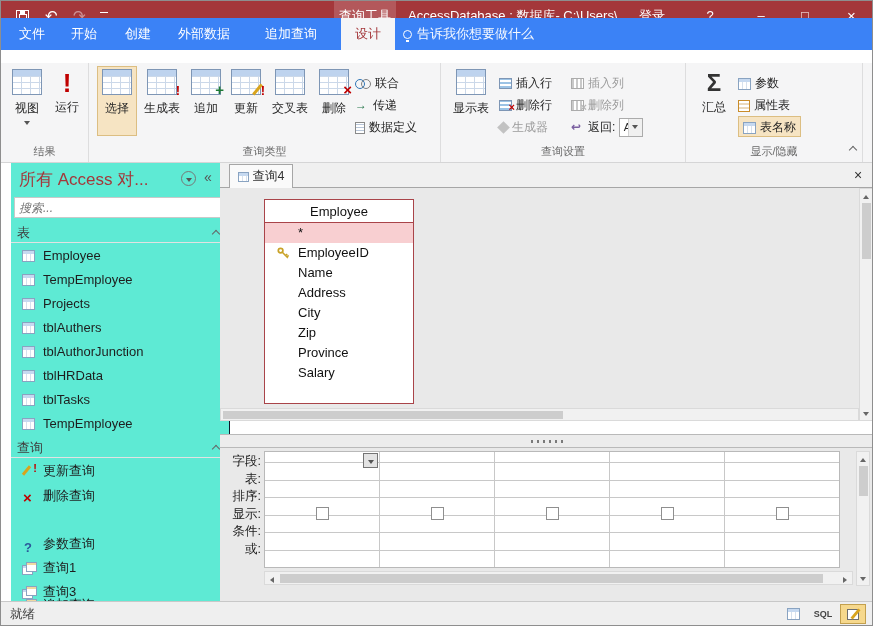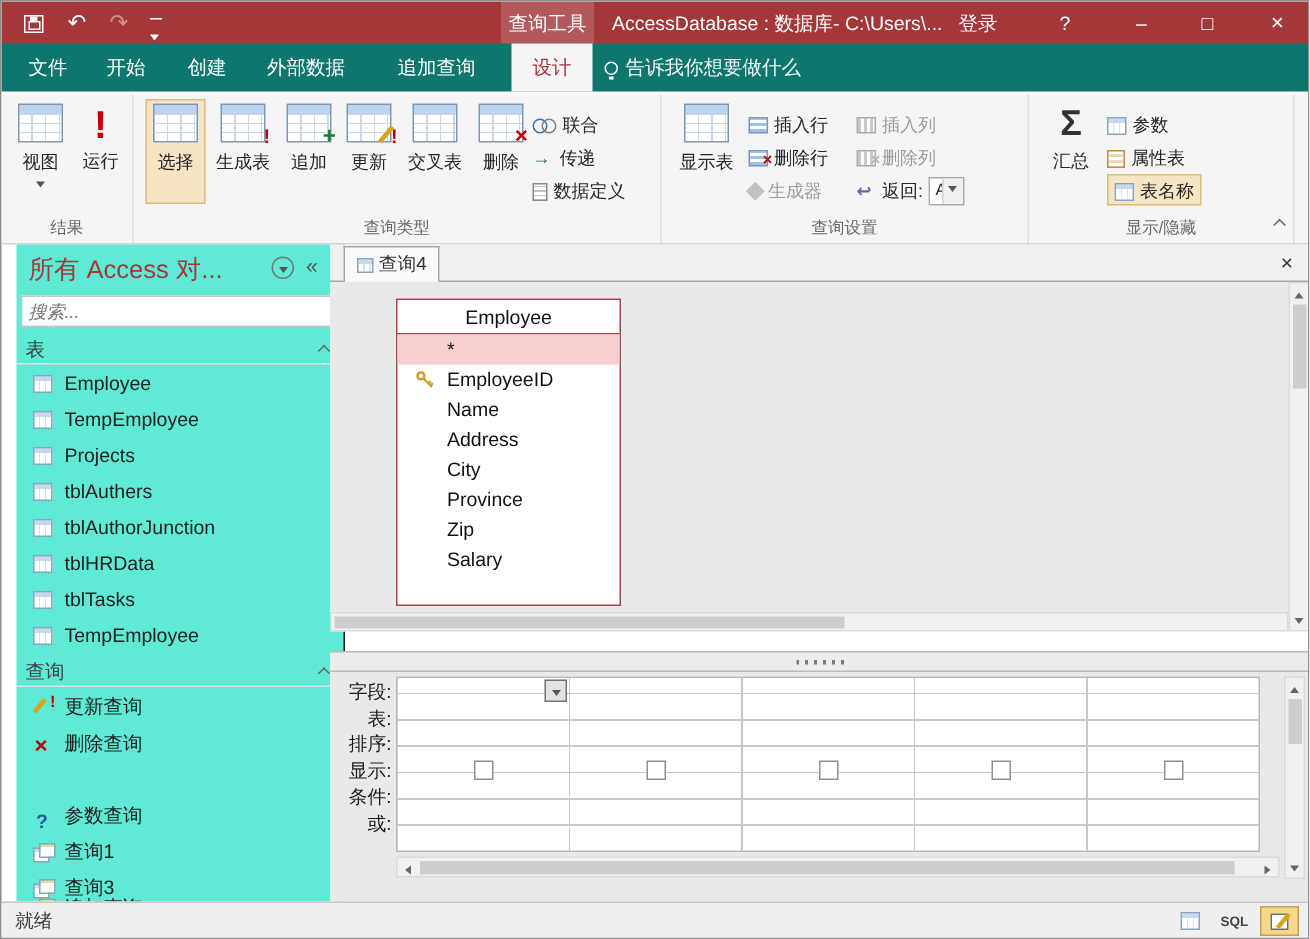--- a/index.html
+++ b/index.html
@@ -21,21 +21,21 @@
 .tri-dn{border-left:3.5px solid transparent;border-right:3.5px solid transparent;border-top:4px solid #555}
 .tri-up{border-left:3.5px solid transparent;border-right:3.5px solid transparent;border-bottom:4px solid #666}
 .tri-lf{border-top:3.5px solid transparent;border-bottom:3.5px solid transparent;border-right:4px solid #666}
 .tri-rt{border-top:3.5px solid transparent;border-bottom:3.5px solid transparent;border-left:4px solid #666}
 .ico-custom{position:absolute;width:8px}
 .ico-custom i{position:absolute;left:0;top:-4px;width:8px;border-top:1px solid #fff}
 .ico-bulb{display:inline-block;width:9px;height:9px;border:1.5px solid #fff;border-radius:50%;position:relative;vertical-align:middle;margin-right:5px}
 .ico-bulb::after{content:"";position:absolute;left:1.5px;bottom:-4px;width:3px;height:2.5px;background:#fff}
 
 
-.tabrow{position:absolute;left:0;top:28px;width:100%;height:32px;background:#0f766e}
+.tabrow{position:absolute;left:0;top:17px;width:100%;height:32px;background:#3b82f6}
 .rtab{position:absolute;top:0;height:32px;line-height:32px;text-align:center;color:#fff;font-size:13px;cursor:default;white-space:nowrap}
 .rtab.active{background:#F5F5F6;color:#A4373A}
 
 
 .ribbon{position:absolute;left:0;top:62px;width:100%;height:100px;background:#F5F5F6;border-bottom:1px solid #D5D5D6}
 .grp{position:absolute;top:0;height:99px;border-right:1px solid #DDDDDE}
 .grp-lbl{position:absolute;bottom:3px;left:0;right:0;text-align:center;font-size:11px;color:#696969;white-space:nowrap}
 .bigbtn{position:absolute;top:3px;height:70px;text-align:center;font-size:12px;color:#262626;padding-top:3px;cursor:default}
 .bigbtn .lbl{display:block;margin-top:4px;line-height:13px;white-space:nowrap}
 .bigbtn.sel{background:#F6E4C3;border:1px solid #DCBE82;padding-top:2px}
@@ -322,22 +322,22 @@
       <div class="fieldrow">
         <svg class="keysvg" width="13" height="13" viewBox="0 0 13 13">
             <circle cx="3.6" cy="3.6" r="2.3" fill="none" stroke="#C9A227" stroke-width="1.7"></circle>
             <path d="M5.3 5.3 L11 11 M8.6 8.6 L10.2 7 M10 10 L11.6 8.4" stroke="#C9A227" stroke-width="1.5" fill="none"></path>
           </svg>
         <span>EmployeeID</span>
       </div>
       <div class="fieldrow"><span>Name</span></div>
       <div class="fieldrow"><span>Address</span></div>
       <div class="fieldrow"><span>City</span></div>
+      <div class="fieldrow"><span>Zip</span></div>
       <div class="fieldrow"><span>Province</span></div>
-      <div class="fieldrow"><span>Zip</span></div>
       <div class="fieldrow"><span>Salary</span></div>
     </div>
 
     <div class="sb" style="left:639px;top:0;width:14px;height:233px">
       <span class="sb-ar" style="left:0;top:1px"><span class="tri tri-up"></span></span>
       <div class="sb-thumb" style="left:2px;top:14px;width:9px;height:56px"></div>
       <span class="sb-ar" style="left:0;bottom:1px"><span class="tri tri-dn" style="border-top-color:#666"></span></span>
     </div>
 
     <div class="sb" style="left:0;top:220px;width:639px;height:13px">

